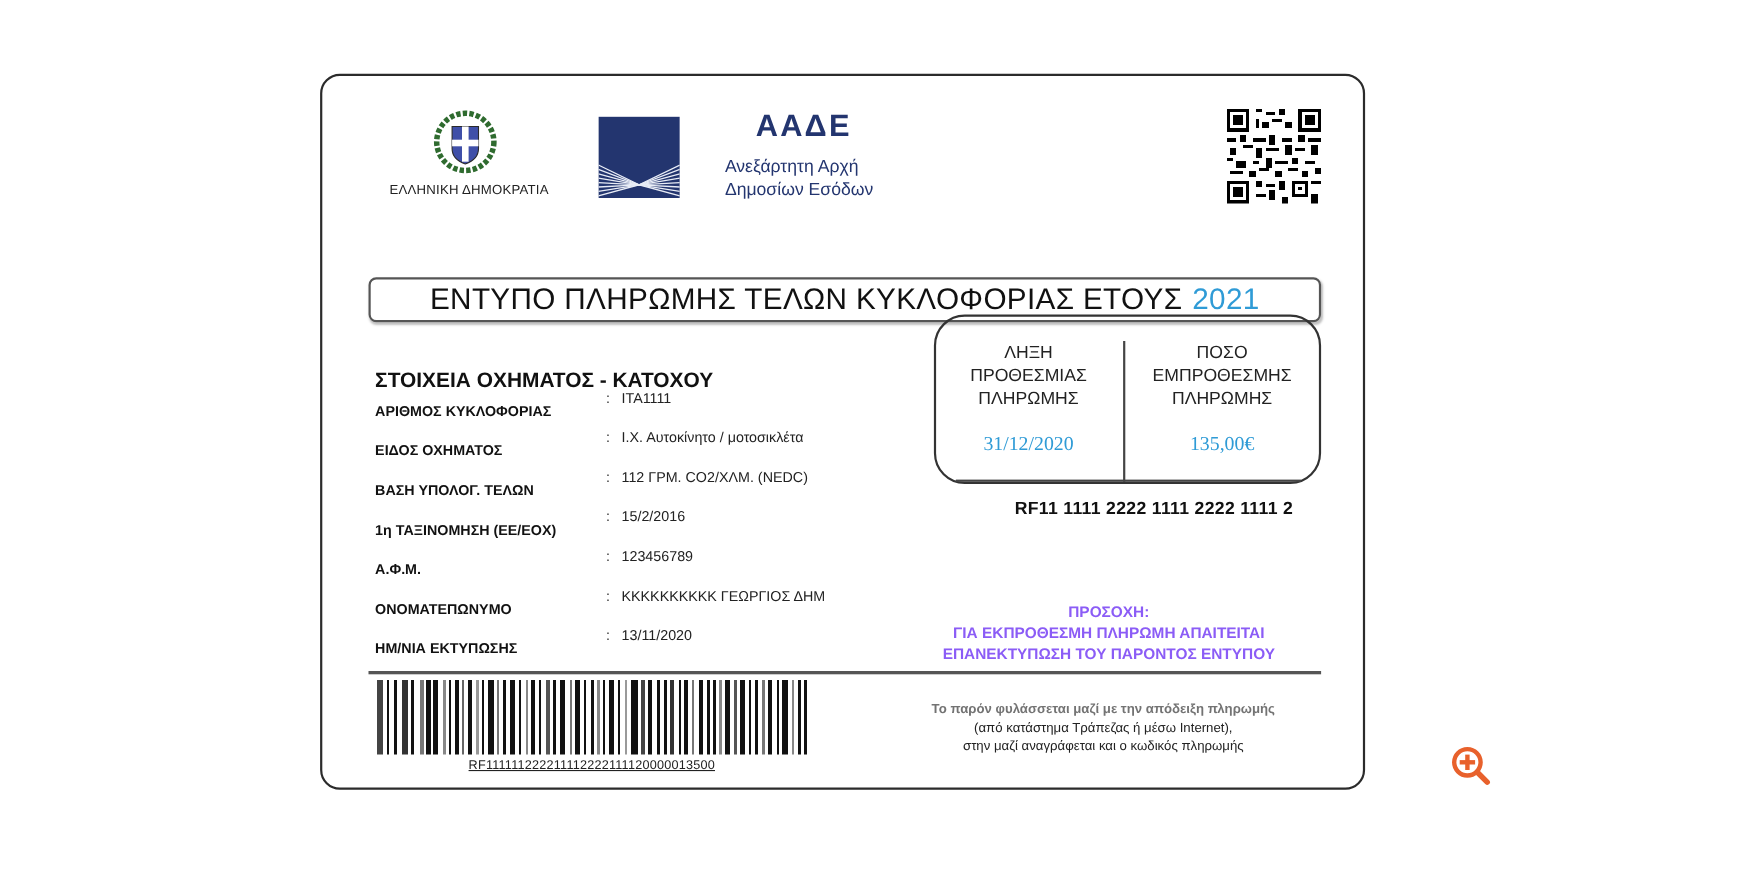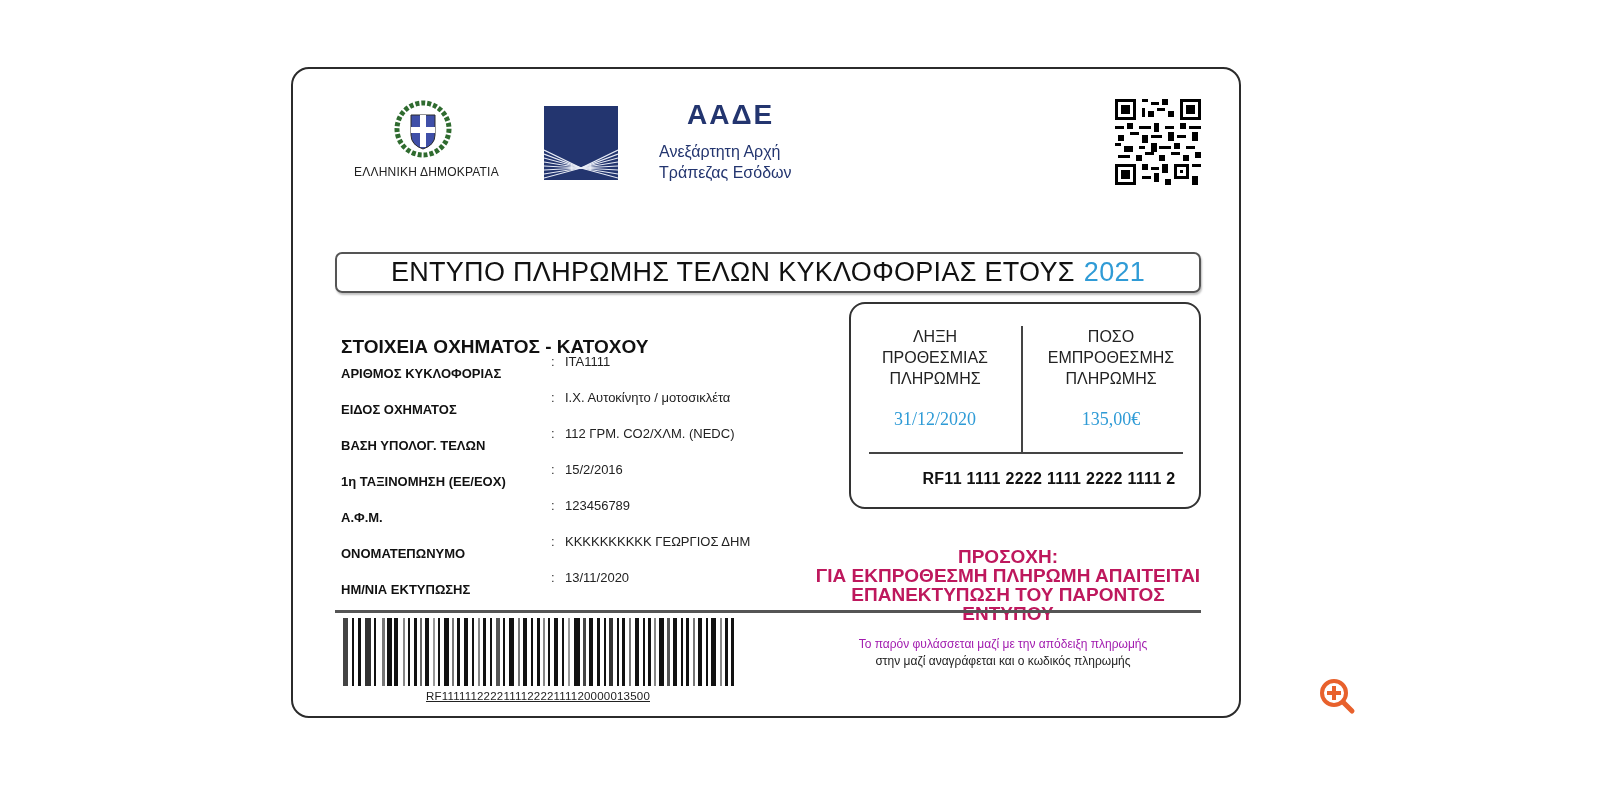--- a/index.html
+++ b/index.html
@@ -30,41 +30,41 @@
 
   .section-title { position: absolute; left: 48px; top: 219px; font-size: 19px; font-weight: bold; color: #111; margin-top: 48px; }
 
   .fields { position: absolute; left: 48px; top: 274px; }
   .field-row { display: flex; height: 36px; align-items: center; }
   .field-label { width: 210px; font-size: 13px; font-weight: bold; color: #111; white-space: nowrap; margin-top: 24px; }
   .field-colon { width: 14px; font-size: 13px; color: #333; }
   .field-value { font-size: 13px; color: #222; white-space: nowrap; }
 
   .pay-box {
-    position: absolute; left: 556px; top: 233px; width: 352px; height: 207px;
-    border: 2px solid #333; border-radius: 16px; box-sizing: border-box;
+    position: absolute; left: 556px; top: 217px; width: 352px; height: 154px;
+    border: 2px solid #333; border-radius: 28px; box-sizing: border-box;
   }
   .pay-col { position: absolute; top: 22px; width: 160px; text-align: center; }
   .pay-col.left { left: 4px; }
   .pay-col.right { left: 180px; }
   .pay-col .lbl { font-size: 16px; line-height: 21px; color: #222; }
   .pay-col .val { margin-top: 20px; font-size: 18px; color: #2f9bd6; font-family: Liberation Serif, serif; }
   .pay-divider-v { position: absolute; left: 170px; top: 22px; width: 2px; height: 128px; background: #444; }
   .pay-divider-h { position: absolute; left: 18px; top: 148px; width: 314px; height: 2px; background: #444; }
   .rf-code { position: absolute; left: 0; top: 166px; width: 100%; text-align: center; font-size: 16px; font-weight: bold; color: #111; letter-spacing: 0.3px; padding-left: 24px; }
 
-  .warning { position: absolute; left: 520px; top: 478px; width: 390px; text-align: center; color: #be185d; font-weight: bold; font-size: 19px; line-height: 19px; }
+  .warning { position: absolute; left: 520px; top: 478px; width: 390px; text-align: center; color: #8b5cf6; font-weight: bold; font-size: 14px; line-height: 19px; }
 
   .separator { position: absolute; left: 42px; top: 541px; width: 866px; height: 3px; background: #555; }
 
   .barcode { position: absolute; left: 48px; top: 549px; width: 394px; height: 68px; }
   .barcode-text { position: absolute; left: 48px; top: 621px; width: 394px; text-align: center; font-size: 11.5px; color: #222; letter-spacing: 0.2px; text-decoration: underline; }
 
   .note { position: absolute; left: 500px; top: 567px; width: 420px; text-align: center; font-size: 12px; line-height: 17px; color: #222; }
-  .note .strong { font-weight: normal; color: #a21caf; }
+  .note .strong { font-weight: bold; color: #737373; }
 
   .zoom-btn { position: absolute; left: 1317px; top: 676px; width: 46px; height: 40px; cursor: pointer; }
 </style>
 </head>
 <body>
 
 <div class="card">
 
   <svg class="emblem" viewBox="0 0 60 60">
     <circle cx="30" cy="30" r="26" fill="none" stroke="#2f6b2f" stroke-width="5" stroke-dasharray="4 2"></circle>
@@ -83,21 +83,21 @@
       <path d="M0 56 L37 62 L74 56"></path>
       <path d="M0 60 L37 62 L74 60"></path>
       <path d="M0 64 L37 62 L74 64"></path>
       <path d="M0 68 L37 62 L74 68"></path>
       <path d="M0 72 L37 62 L74 72"></path>
     </g>
   </svg>
   <div class="aade-title">ΑΑΔΕ</div>
   <div class="aade-sub">
     <div>Ανεξάρτητη Αρχή</div>
-    <div>Τράπεζας Εσόδων</div>
+    <div>Δημοσίων Εσόδων</div>
   </div>
 
   <svg class="qr" viewBox="0 0 29 29" shape-rendering="crispEdges">
     <rect width="29" height="29" fill="#fff"></rect>
     <g fill="#000">
       <rect x="0" y="0" width="7" height="7"></rect>
         <rect x="1" y="1" width="5" height="5" fill="#fff"></rect>
         <rect x="2" y="2" width="3" height="3"></rect>
       <rect x="22" y="0" width="7" height="7"></rect>
         <rect x="23" y="1" width="5" height="5" fill="#fff"></rect>
@@ -290,20 +290,21 @@
         <rect x="370" y="0" width="5" height="68"></rect>
       <rect x="379" y="0" width="2" height="68" fill="#888"></rect>
         <rect x="384" y="0" width="3" height="68"></rect>
         <rect x="390" y="0" width="3" height="68"></rect>
     </g>
   </svg>
   <div class="barcode-text">RF111111222211112222111120000013500</div>
 
   <div class="note">
     <div class="strong">Το παρόν φυλάσσεται μαζί με την απόδειξη πληρωμής</div>
+    <div>(από κατάστημα Τράπεζας ή μέσω Internet),</div>
     <div>στην μαζί αναγράφεται και ο κωδικός πληρωμής</div>
   </div>
 </div>
 
 <svg class="zoom-btn" viewBox="0 0 46 40">
   <circle cx="17" cy="17" r="12" fill="none" stroke="#e8612c" stroke-width="4"></circle>
   <rect x="15" y="10" width="4" height="14" fill="#e8612c"></rect>
   <rect x="10" y="15" width="14" height="4" fill="#e8612c"></rect>
   <line x1="26" y1="26" x2="35" y2="35" stroke="#e8612c" stroke-width="5" stroke-linecap="round"></line>
 </svg>

